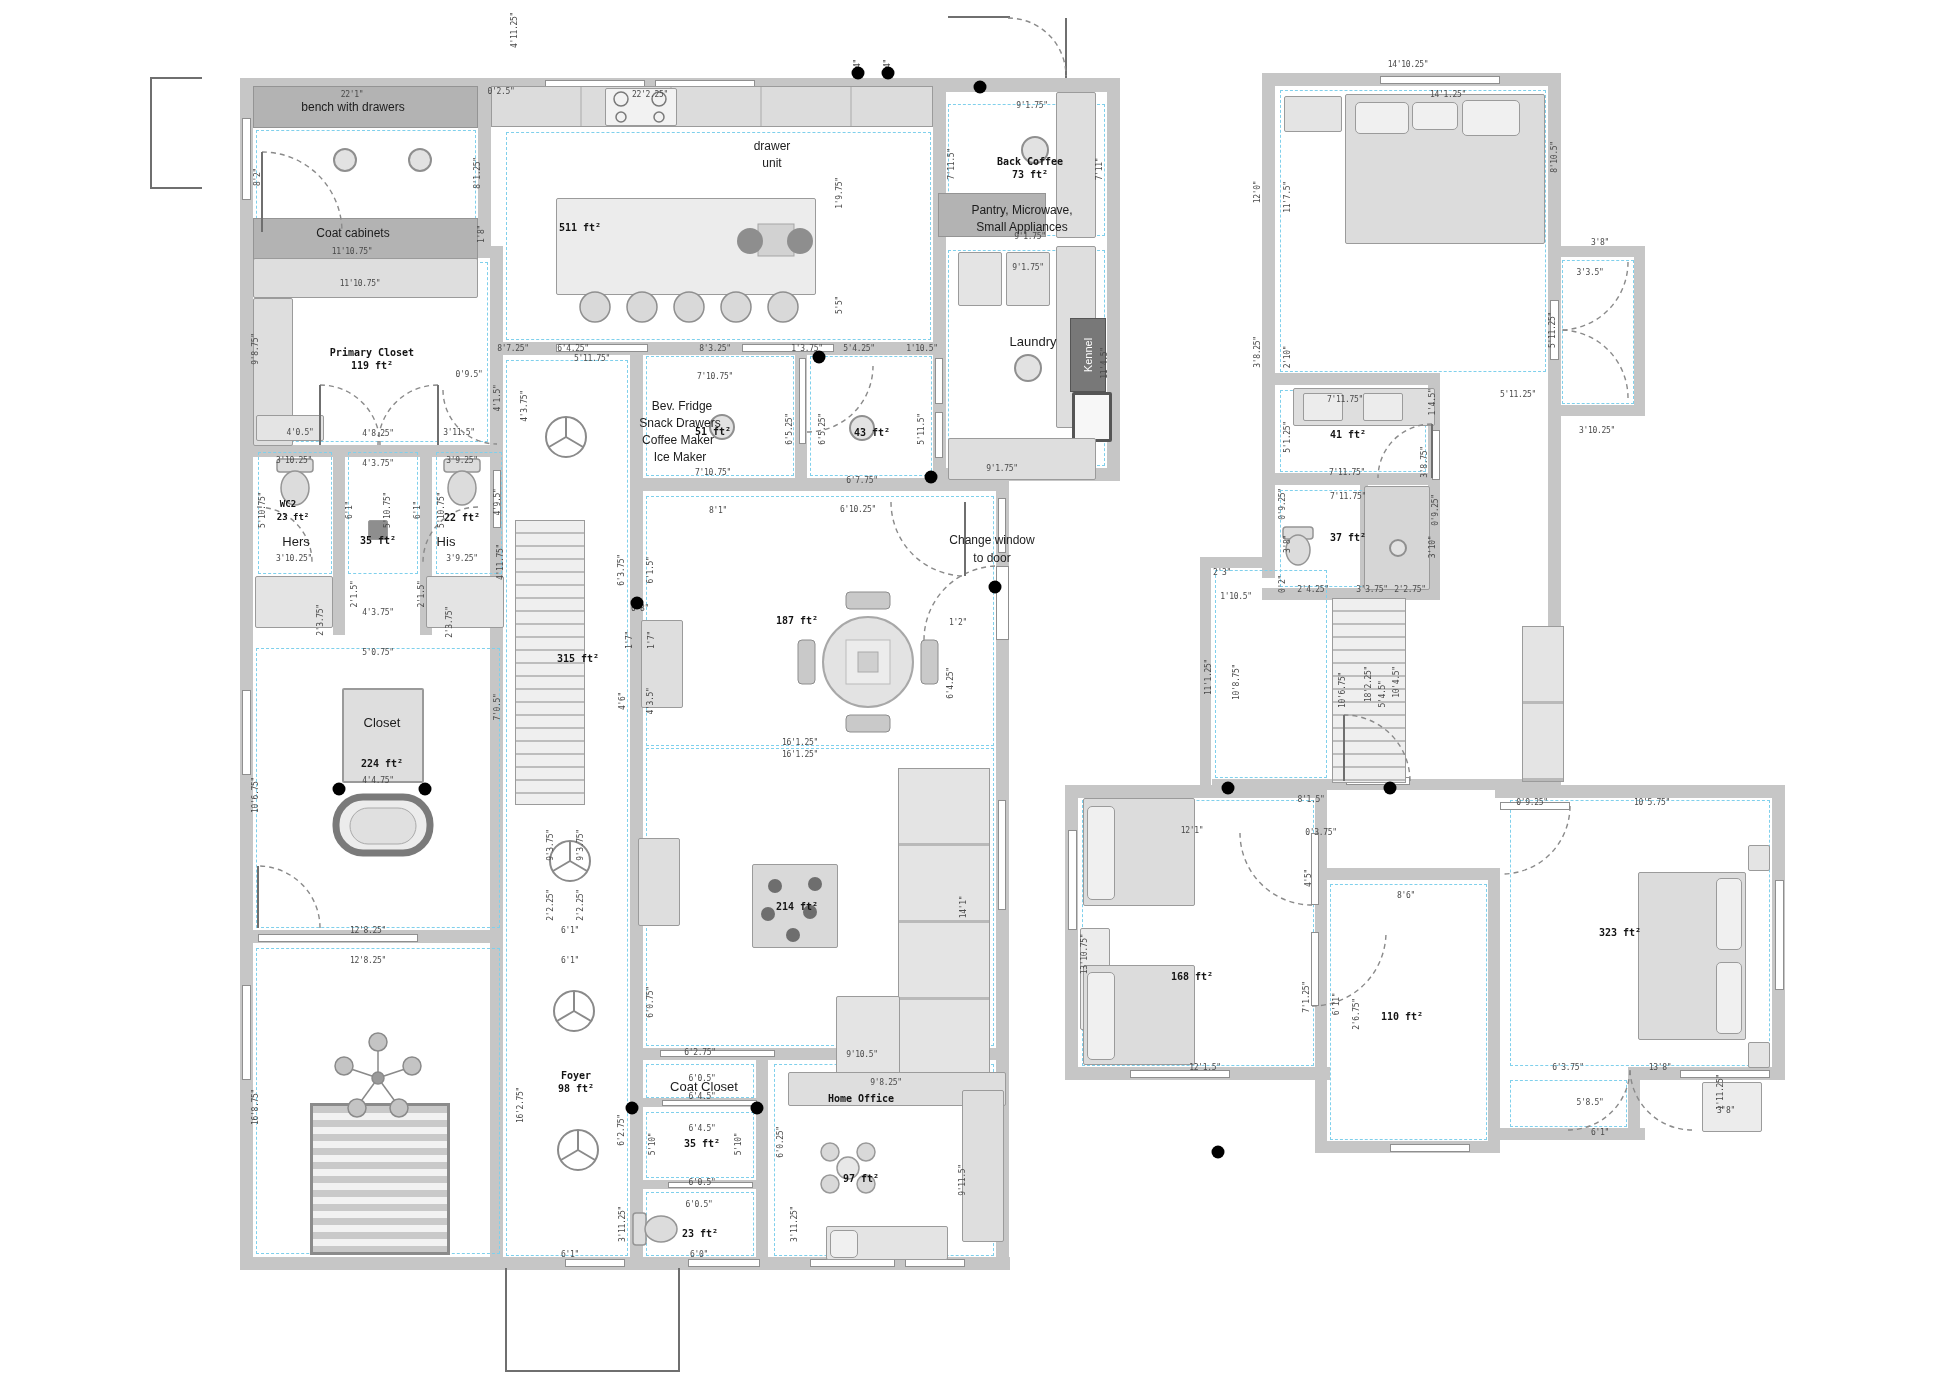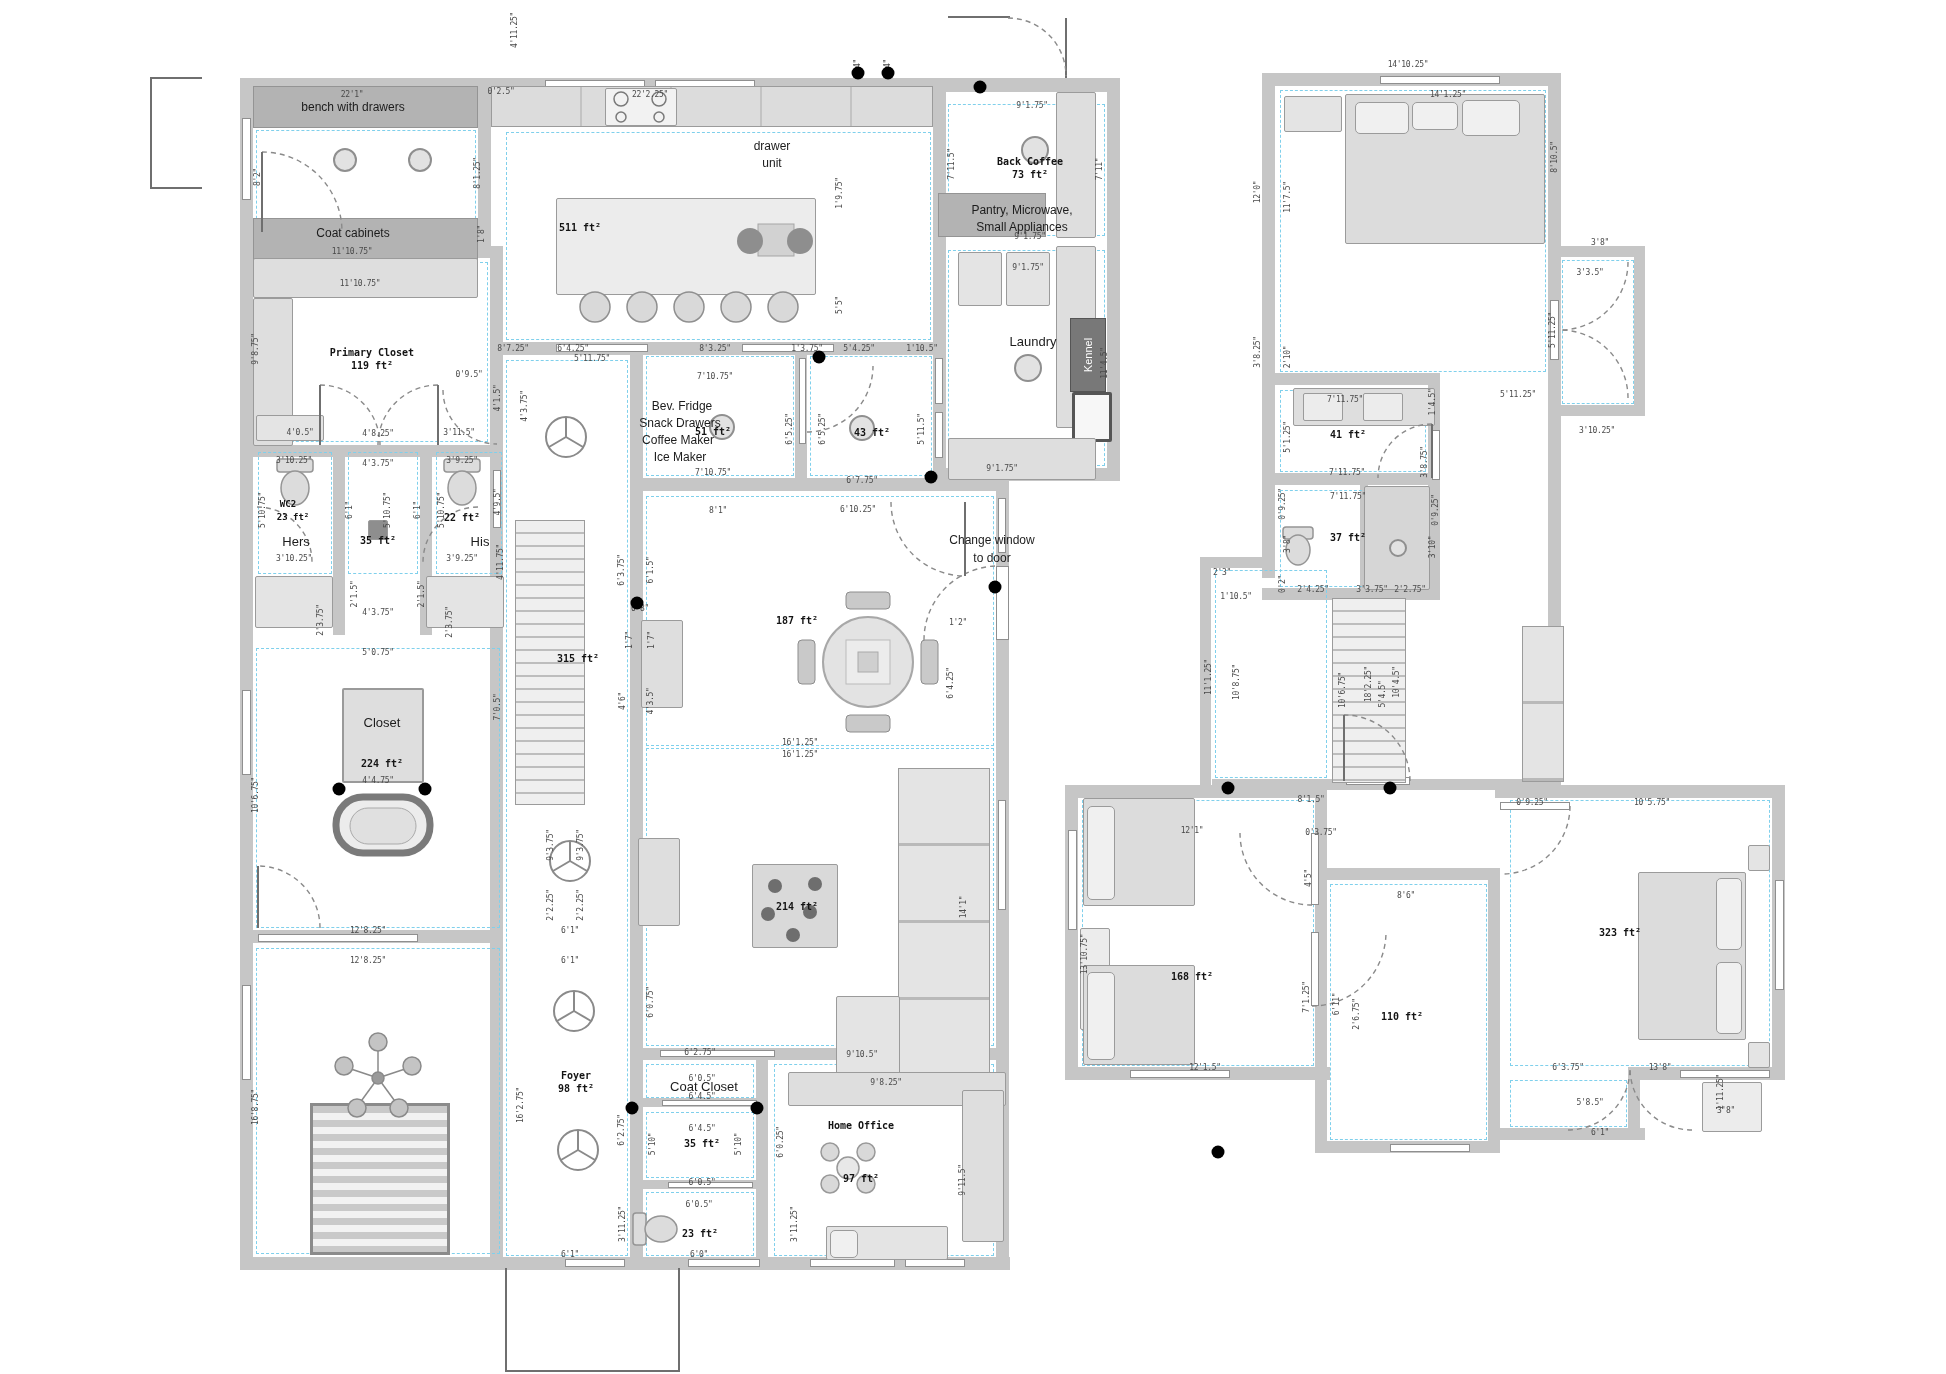--- a/index.html
+++ b/index.html
@@ -349,40 +349,40 @@
   <div class="lbl" style="left:1022px;top:227px">Small Appliances</div>
   <div class="lbl big" style="left:1033px;top:341px">Laundry</div>
   <div class="lbl v" style="left:1088px;top:355px;color:#fff;font-size:11px">Kennel</div>
   <div class="mono" style="left:372px;top:352px">Primary Closet</div>
   <div class="mono" style="left:372px;top:365px">119 ft²</div>
   <div class="mono s" style="left:288px;top:504px">WC2</div>
   <div class="mono s" style="left:293px;top:517px">23 ft²</div>
   <div class="lbl big" style="left:296px;top:541px">Hers</div>
   <div class="mono" style="left:378px;top:540px">35 ft²</div>
   <div class="mono" style="left:462px;top:517px">22 ft²</div>
-  <div class="lbl big" style="left:480px;top:541px">His</div>
+  <div class="lbl big" style="left:446px;top:541px">His</div>
   <div class="lbl big" style="left:382px;top:722px">Closet</div>
   <div class="mono" style="left:382px;top:763px">224 ft²</div>
   <div class="mono" style="left:578px;top:658px">315 ft²</div>
   <div class="lbl" style="left:682px;top:406px">Bev. Fridge</div>
   <div class="lbl" style="left:680px;top:423px">Snack Drawers</div>
   <div class="lbl" style="left:678px;top:440px">Coffee Maker</div>
   <div class="lbl" style="left:680px;top:457px">Ice Maker</div>
   <div class="mono" style="left:713px;top:431px">51 ft²</div>
   <div class="mono" style="left:872px;top:432px">43 ft²</div>
   <div class="lbl" style="left:992px;top:540px">Change window</div>
   <div class="lbl" style="left:992px;top:558px">to door</div>
   <div class="mono" style="left:797px;top:620px">187 ft²</div>
   <div class="mono" style="left:797px;top:906px">214 ft²</div>
   <div class="mono" style="left:576px;top:1075px">Foyer</div>
   <div class="mono" style="left:576px;top:1088px">98 ft²</div>
   <div class="lbl big" style="left:704px;top:1086px">Coat Closet</div>
   <div class="mono" style="left:702px;top:1143px">35 ft²</div>
   <div class="mono" style="left:700px;top:1233px">23 ft²</div>
-  <div class="mono" style="left:861px;top:1125px">Home Office</div>
+  <div class="mono" style="left:861px;top:1098px">Home Office</div>
   <div class="mono" style="left:861px;top:1178px">97 ft²</div>
   <div class="mono" style="left:1348px;top:434px">41 ft²</div>
   <div class="mono" style="left:1348px;top:537px">37 ft²</div>
   <div class="mono" style="left:1192px;top:976px">168 ft²</div>
   <div class="mono" style="left:1402px;top:1016px">110 ft²</div>
   <div class="mono" style="left:1620px;top:932px">323 ft²</div>
 
   <div>
       <div class="dim v" style="left: 514px; top: 30px;">4'11.25"</div>
       <div class="dim" style="left: 501px; top: 91px;">0'2.5"</div>

